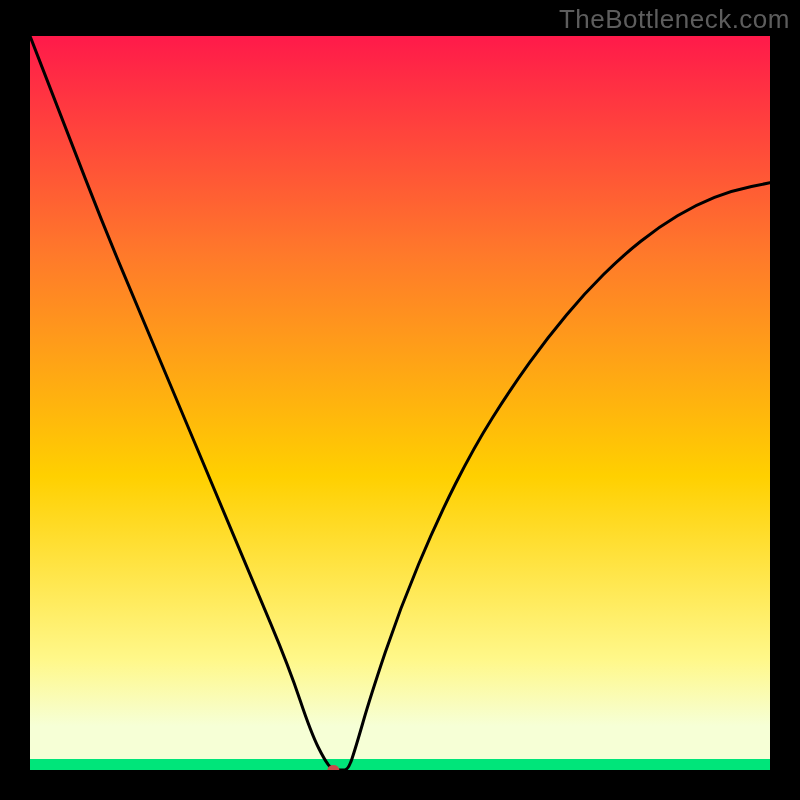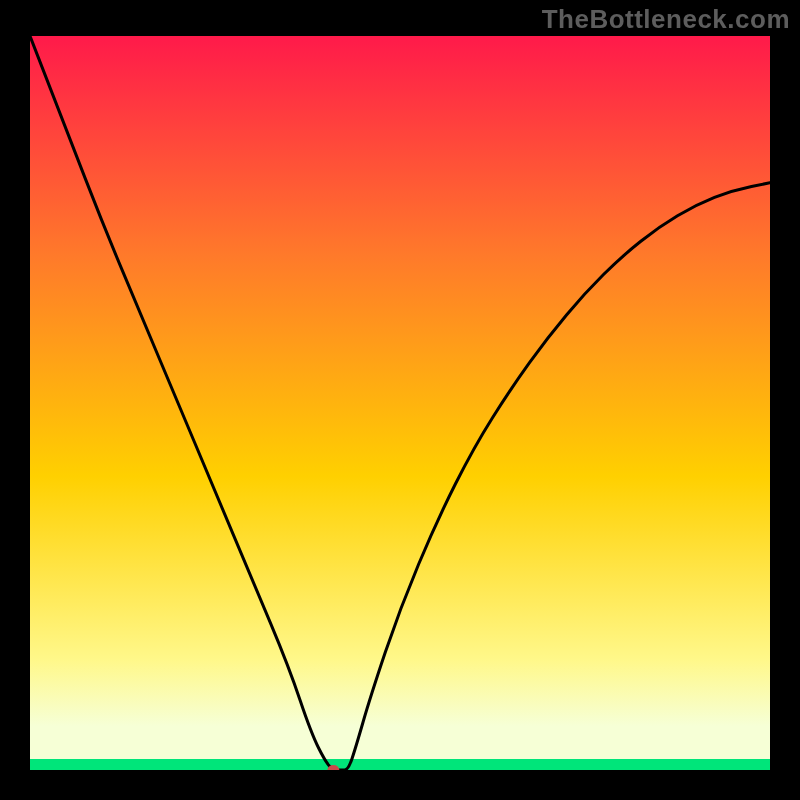--- a/index.html
+++ b/index.html
@@ -16,21 +16,21 @@
     width: 800px;
     height: 800px;
     background: #000;
   }
   .watermark {
     position: absolute;
     top: 4px;
     right: 10px;
     color: #5d5d5d;
     font-size: 26px;
-    font-weight: 700;
+    font-weight: 400;
     letter-spacing: 0.5px;
     pointer-events: none;
     user-select: none;
   }
   .plot {
     position: absolute;
     display: block;
   }
 </style>
 </head>

